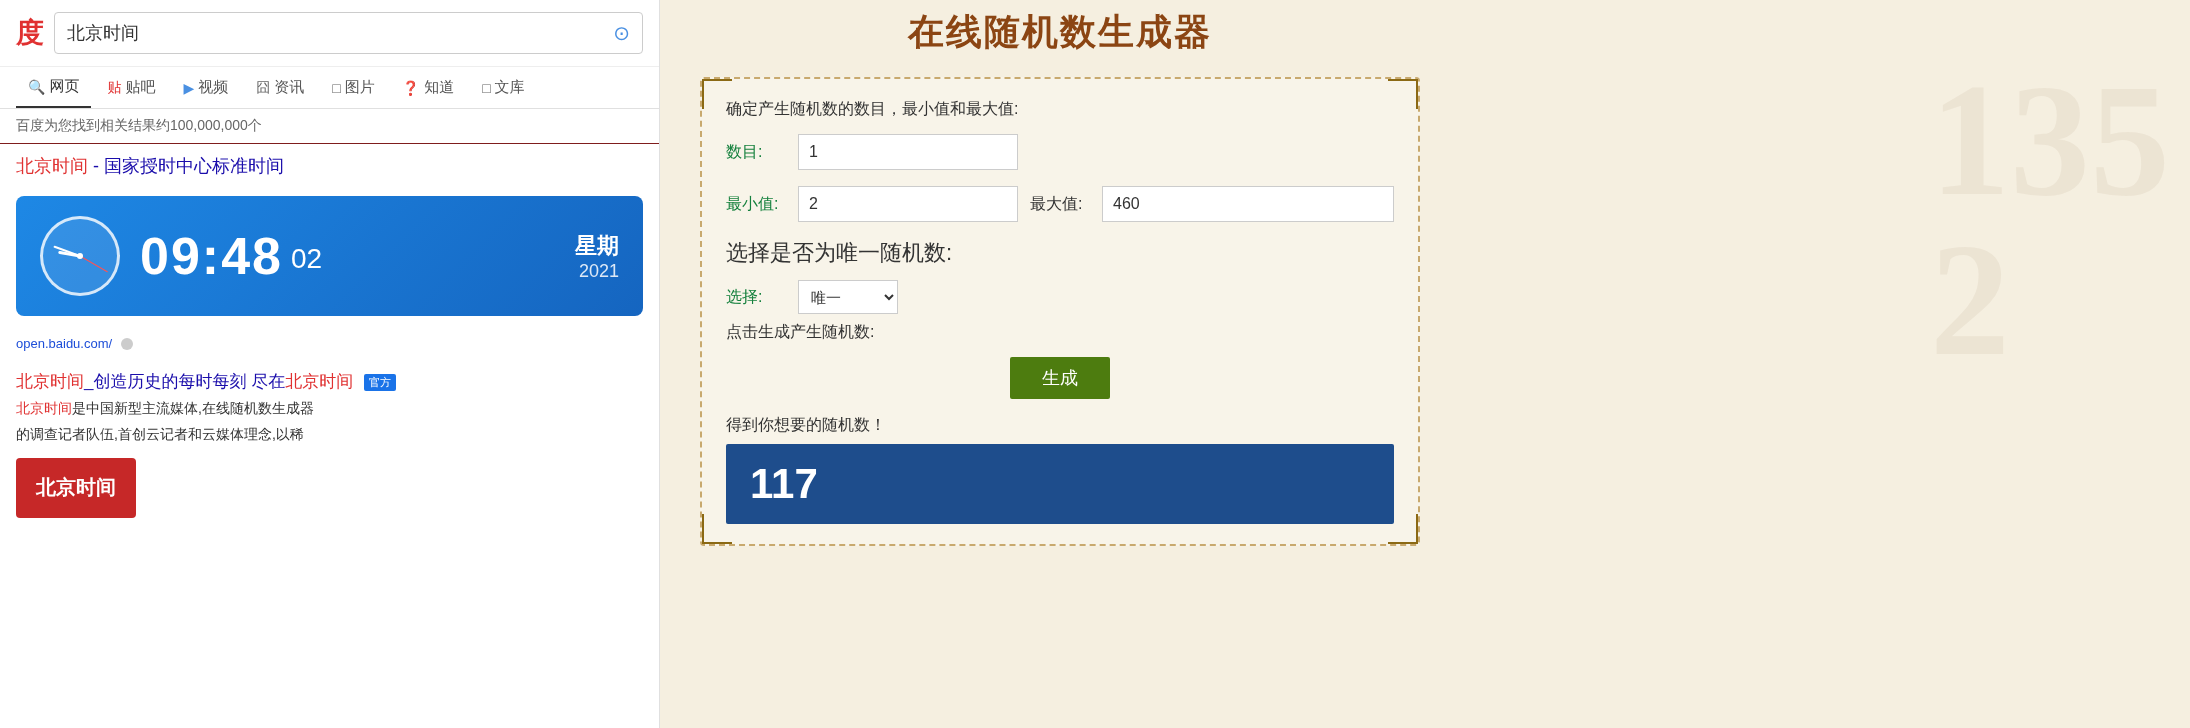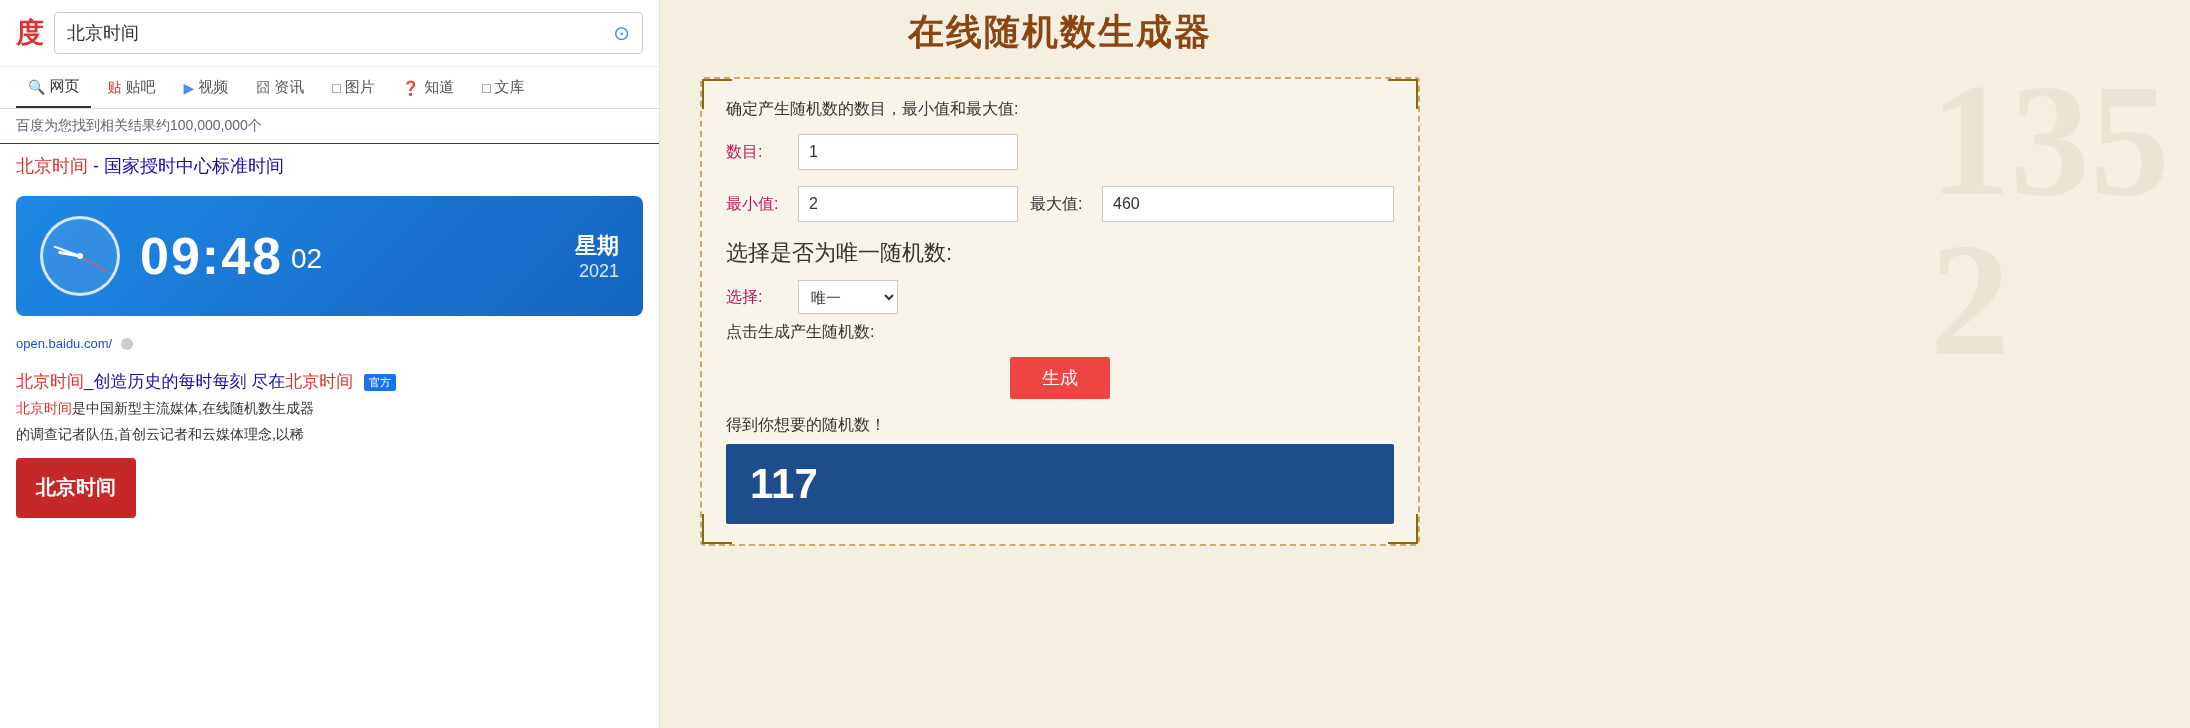--- a/index.html
+++ b/index.html
@@ -341,21 +341,21 @@
 
     .rng-row {
       display: flex;
       align-items: center;
       margin-bottom: 16px;
       gap: 12px;
     }
 
     .rng-field-label {
       font-size: 16px;
-      color: #be185d;
+      color: #15803d;
       min-width: 60px;
     }
 
     .rng-input {
       width: 220px;
       height: 36px;
       border: 1px solid #ccc;
       background: #fff;
       padding: 6px 10px;
       font-size: 16px;
@@ -400,21 +400,21 @@
       font-size: 16px;
       color: #333;
       margin-bottom: 14px;
       margin-top: 8px;
     }
 
     .rng-generate-btn {
       display: block;
       width: 100px;
       height: 42px;
-      background: #ef4444;
+      background: #4d7c0f;
       color: #fff;
       border: none;
       font-size: 18px;
       cursor: pointer;
       border-radius: 2px;
       margin: 0 auto 16px;
     }
 
     .rng-result-label {
       font-size: 16px;

